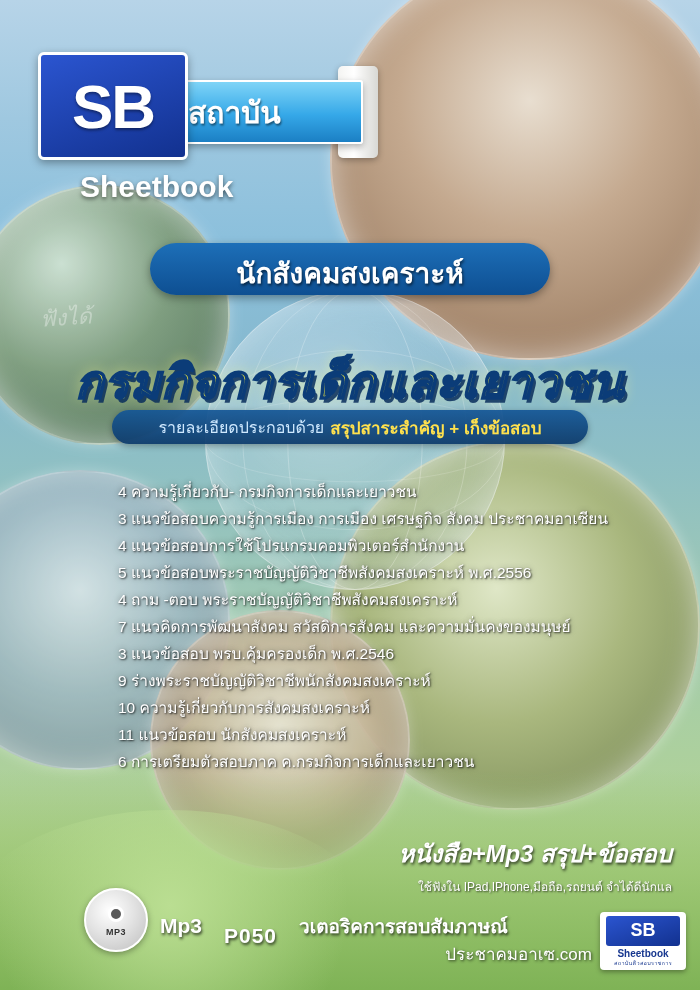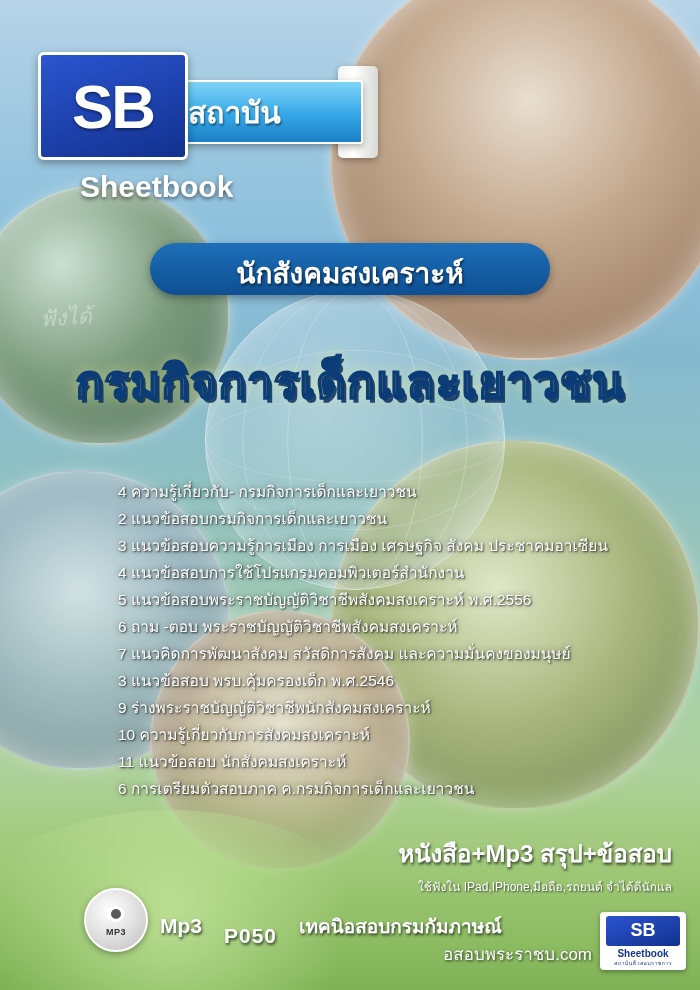--- a/index.html
+++ b/index.html
@@ -120,21 +120,21 @@
   }
   .position-band span {
     color:#ffffff; font-size: 28px; font-weight:700;
     text-shadow: 1px 2px 3px rgba(0,0,0,.6);
   }
 
   
   .dept {
     position:absolute; left: 0; right: 0; top: 345px;
     text-align:center;
-    font-size: 46px; font-weight: 700; 
+    font-size: 46px; font-weight: 700; font-style: italic;
     color: #fff33a;
     letter-spacing: 1px;
     -webkit-text-stroke: 2px #0b3c78;
     text-shadow: 3px 4px 0 rgba(8,45,92,.85), 0 0 14px rgba(255,255,140,.6);
   }
 
   
   .sub-band {
     position:absolute; left: 112px; top: 410px; width: 476px; height: 34px;
     background: linear-gradient(180deg, rgba(20,86,150,.92), rgba(10,56,105,.92));
@@ -155,21 +155,21 @@
     font-size: 15.5px;
     line-height: 27px;
     white-space: nowrap;
     text-shadow: 1px 1px 2px rgba(0,0,0,.75), 0 0 6px rgba(0,0,0,.4);
   }
 
   
   .bottom-right {
     position:absolute; right: 28px; top: 834px; width: 330px; text-align:right;
   }
-  .br-1 { color:#ffffff; font-size: 24px; font-weight:700; text-shadow: 1px 2px 3px rgba(0,0,0,.7); }
+  .br-1 { color:#ffffff; font-size: 24px; font-weight:700; text-shadow: 1px 2px 3px rgba(0,0,0,.7); font-style: italic; }
   .br-2 { color:#ffffff; font-size: 12px; margin-top: 4px; text-shadow: 1px 1px 2px rgba(0,0,0,.7); }
 
   .mp3-badge {
     position:absolute; left: 84px; top: 888px; width: 64px; height: 64px;
     border-radius: 50%;
     background: radial-gradient(circle at 40% 35%, #ffffff 0%, #e3e3e3 45%, #bdbdbd 100%);
     border: 2px solid #fff;
     box-shadow: 0 2px 6px rgba(0,0,0,.35);
     display:flex; flex-direction:column; align-items:center; justify-content:center;
   }
@@ -246,28 +246,31 @@
     </div>
     <div class="logo-word">Sheetbook</div>
   </div>
 
   <div class="position-band">
     <span>นักสังคมสงเคราะห์</span>
   </div>
 
   <div class="dept">กรมกิจการเด็กและเยาวชน</div>
 
+  <div class="sub-band">
+    <span class="t1">รายละเอียดประกอบด้วย</span>
+    <span class="t2">สรุปสาระสำคัญ + เก็งข้อสอบ</span>
+  </div>
 
   <ul class="contents">
     <li>4 ความรู้เกี่ยวกับ- กรมกิจการเด็กและเยาวชน</li>
-    <li>2 แนวข้อสอบกรมกิจการเด็กและเยาวชน</li>
     <li>3 แนวข้อสอบความรู้การเมือง การเมือง เศรษฐกิจ สังคม ประชาคมอาเซียน</li>
     <li>4 แนวข้อสอบการใช้โปรแกรมคอมพิวเตอร์สำนักงาน</li>
     <li>5 แนวข้อสอบพระราชบัญญัติวิชาชีพสังคมสงเคราะห์ พ.ศ.2556</li>
-    <li>6 ถาม -ตอบ พระราชบัญญัติวิชาชีพสังคมสงเคราะห์</li>
+    <li>4 ถาม -ตอบ พระราชบัญญัติวิชาชีพสังคมสงเคราะห์</li>
     <li>7 แนวคิดการพัฒนาสังคม สวัสดิการสังคม และความมั่นคงของมนุษย์</li>
     <li>3 แนวข้อสอบ พรบ.คุ้มครองเด็ก พ.ศ.2546</li>
     <li>9 ร่างพระราชบัญญัติวิชาชีพนักสังคมสงเคราะห์</li>
     <li>10 ความรู้เกี่ยวกับการสังคมสงเคราะห์</li>
     <li>11 แนวข้อสอบ นักสังคมสงเคราะห์</li>
     <li>6 การเตรียมตัวสอบภาค ค.กรมกิจการเด็กและเยาวชน</li>
   </ul>
 
   <div class="bottom-right">
     <div class="br-1">หนังสือ+Mp3 สรุป+ข้อสอบ</div>
@@ -275,24 +278,24 @@
   </div>
 
   <div class="mp3-badge">
     <div class="hole"></div>
     <div class="lbl">MP3</div>
   </div>
 
   <div class="mp3-line">
     <span>Mp3</span>
     <span class="code">P050</span>
-    <span class="tech">เทคนิอสอบกรมกัมภาษณ์</span>
-  </div>
-
-  <div class="site">อสอบพระราชบ.com</div>
+    <span class="tech">วเตอริคการสอบสัมภาษณ์</span>
+  </div>
+
+  <div class="site">ประชาคมอาเซ.com</div>
 
   <div class="foot-logo">
     <div class="fl-top">SB</div>
     <div class="fl-name">Sheetbook</div>
     <div class="fl-sub">สถาบันติวสอบราชการ</div>
   </div>
 
 </div>
 
 </body></html>

